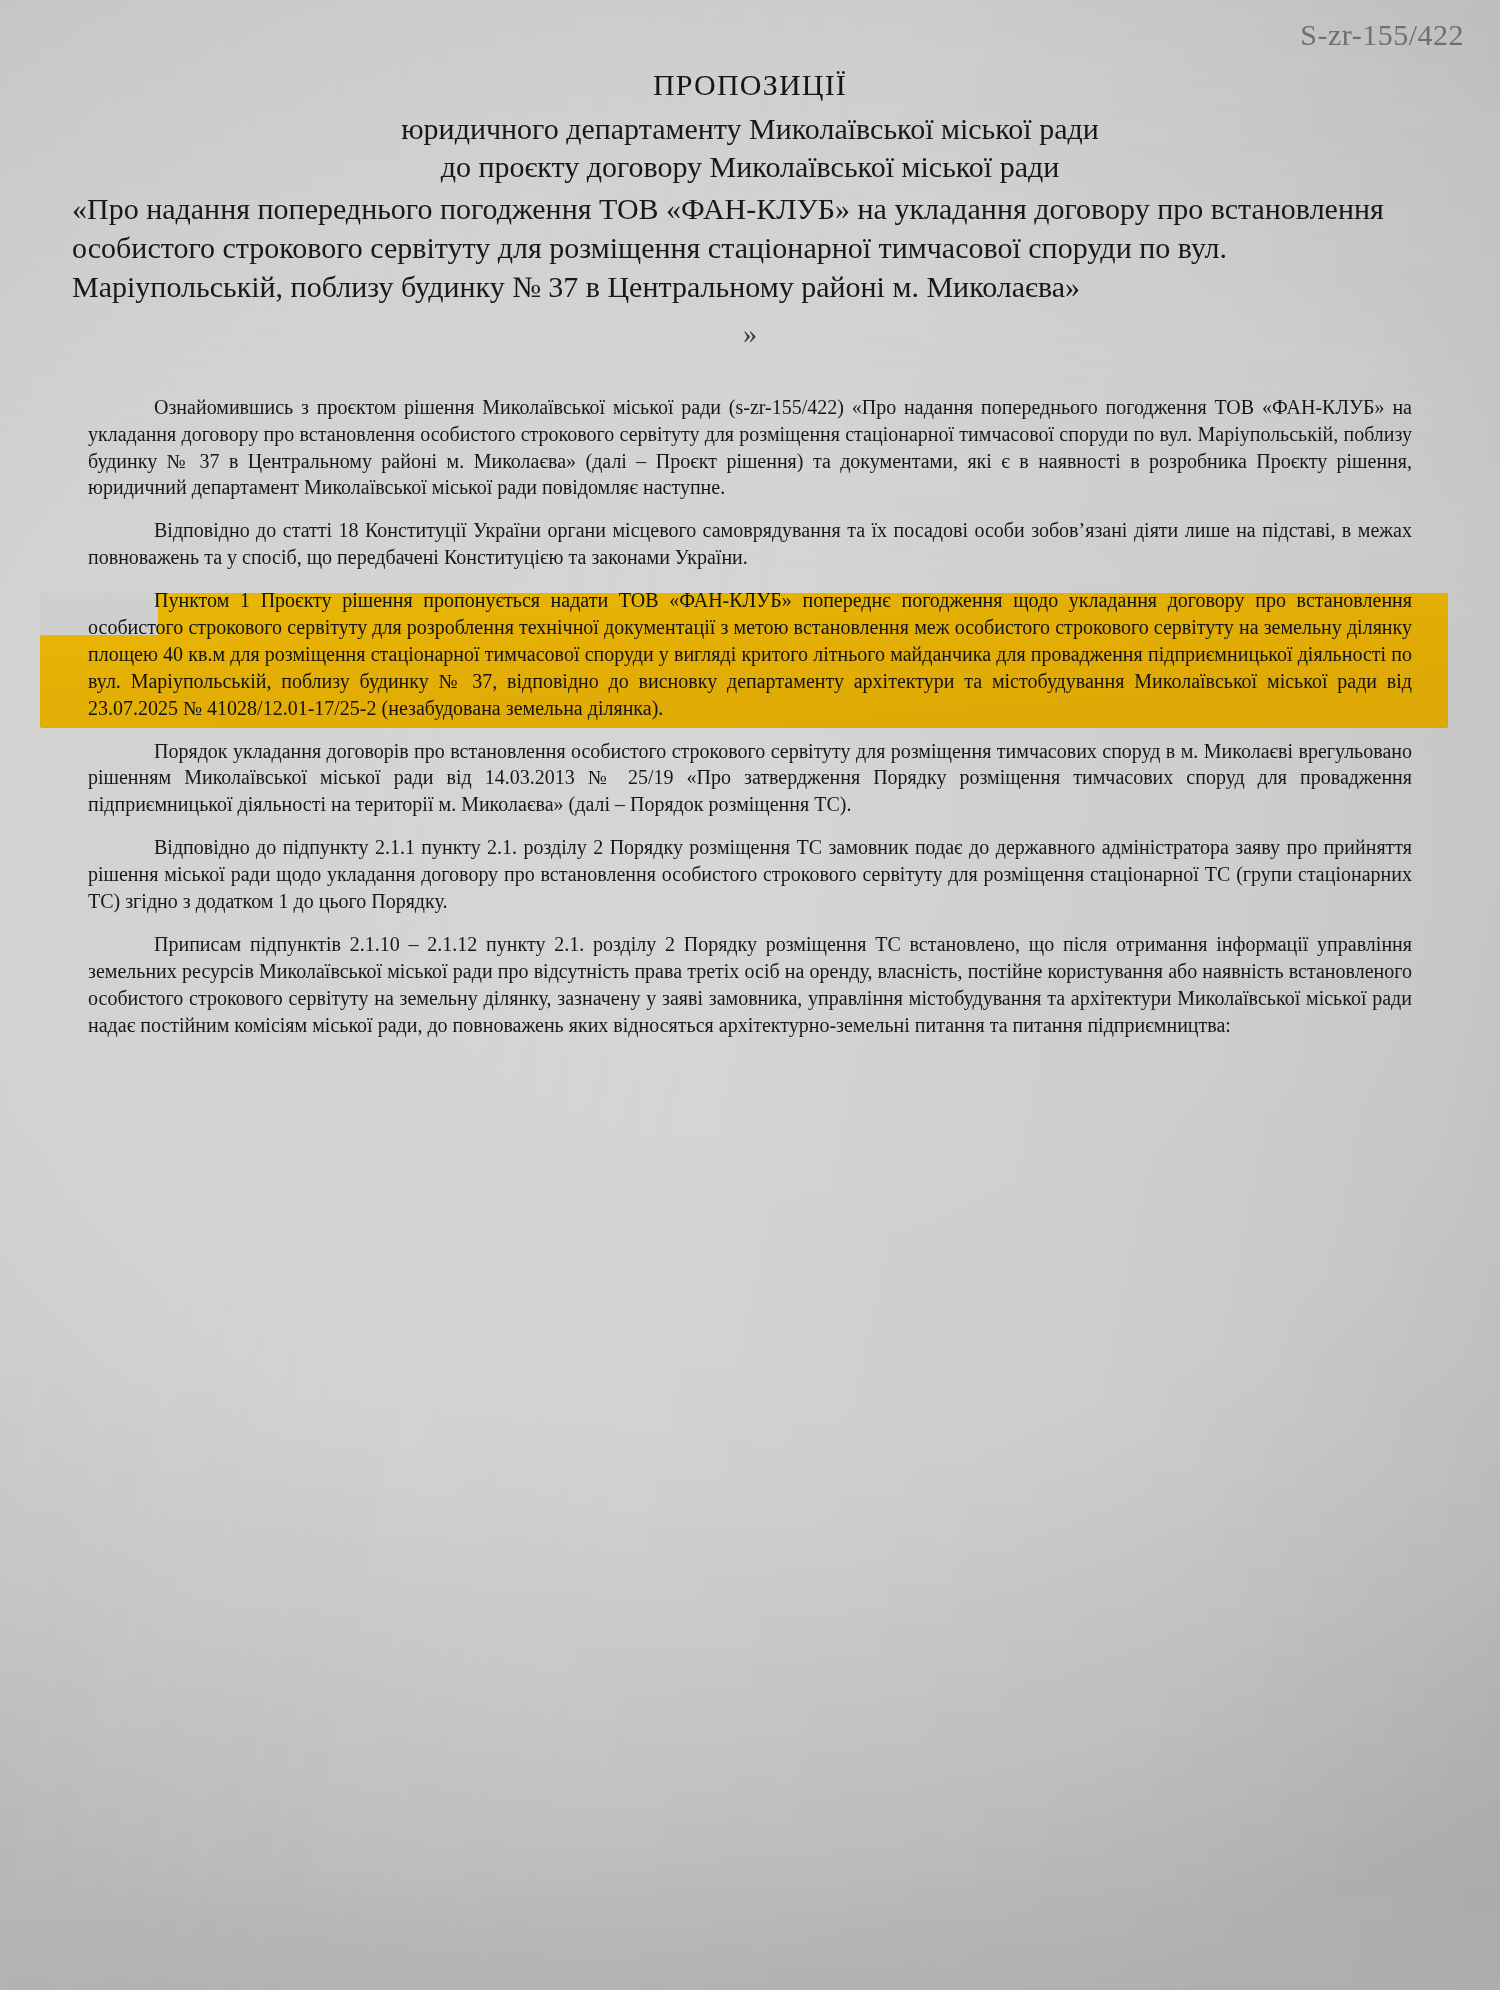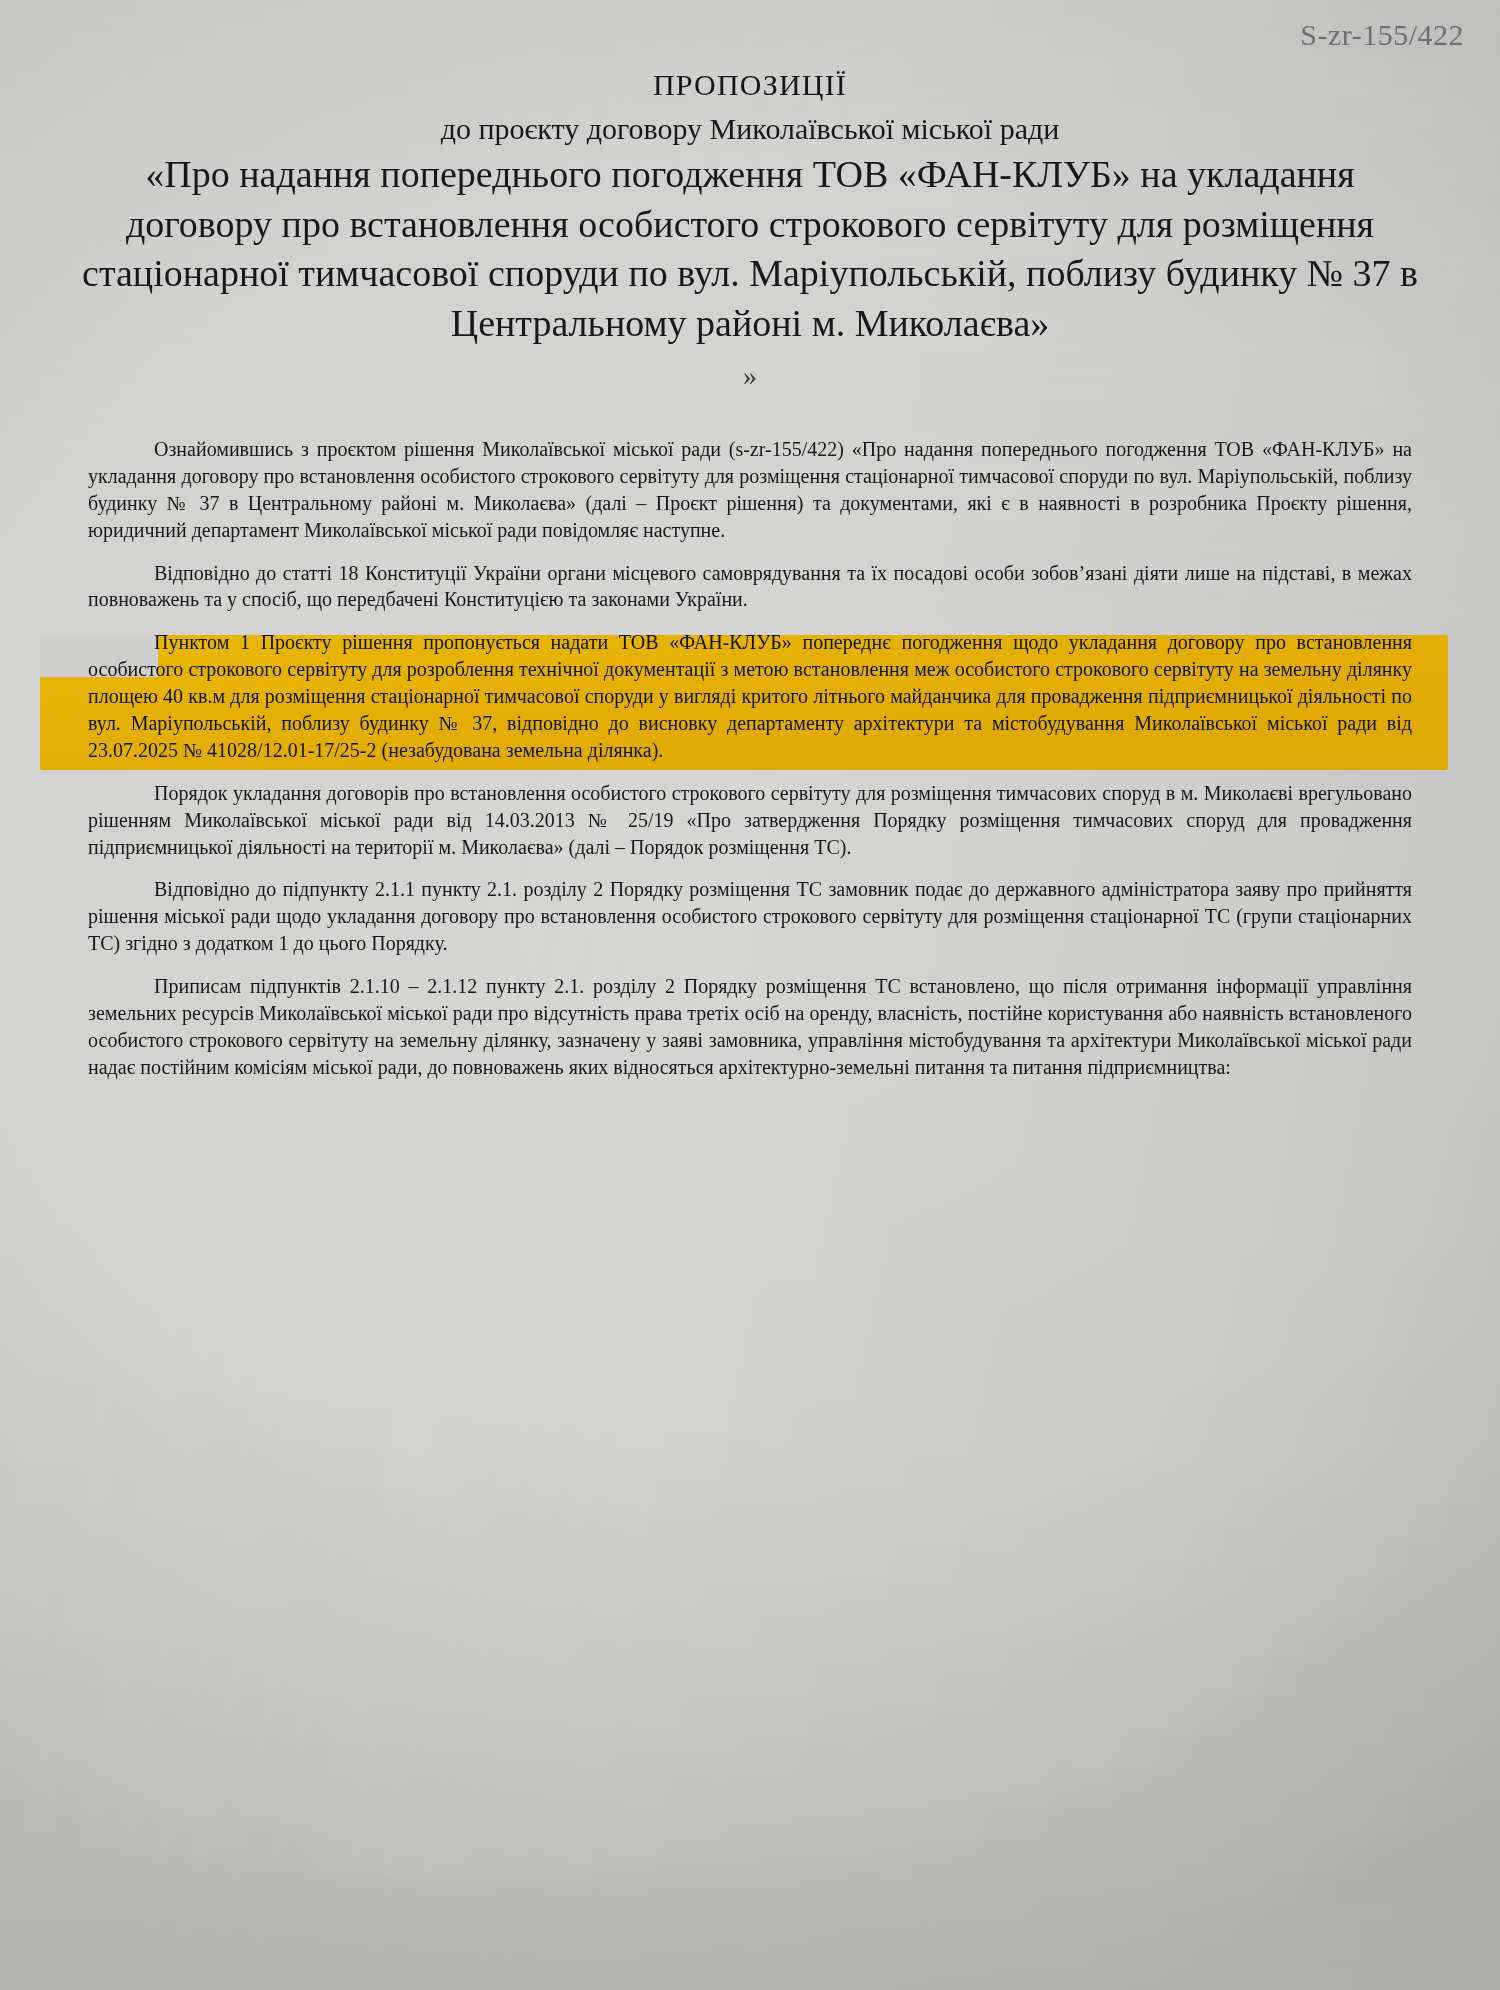--- a/index.html
+++ b/index.html
@@ -66,25 +66,25 @@
     letter-spacing: 1.2px;
     margin-bottom: 8px;
     color: #151515;
   }
   .title-line {
     font-size: 30px;
     line-height: 1.28;
     color: #181818;
   }
   .quoted-title {
-    font-size: 38px;
+    font-size: 30px;
     line-height: 1.30;
     margin-top: 2px;
     color: #181818;
-    text-align: center;
+    text-align: left;
   }
   .stray-quote {
     text-align: center;
     font-size: 28px;
     color: #3c3c3c;
     margin-top: 12px;
     letter-spacing: 0;
   }
 
   .body-block {
@@ -144,20 +144,21 @@
 <body>
 
 <div class="page">
 
   <div class="doc-number">S-zr-155/422</div>
 
   <div class="content">
 
     <div class="title-block">
       <div class="title-main">ПРОПОЗИЦІЇ</div>
+      <div class="title-line">юридичного департаменту Миколаївської міської ради</div>
       <div class="title-line">до проєкту договору Миколаївської міської ради</div>
       <div class="quoted-title">«Про надання попереднього погодження ТОВ «ФАН-КЛУБ» на укладання договору про встановлення особистого строкового сервітуту для розміщення стаціонарної тимчасової споруди по вул. Маріупольській, поблизу будинку № 37 в Центральному районі м. Миколаєва»</div>
       <div class="stray-quote">»</div>
     </div>
 
     <div class="body-block">
 
       <p class="para">Ознайомившись з проєктом рішення Миколаївської міської ради (s-zr-155/422) «Про надання попереднього погодження ТОВ «ФАН-КЛУБ» на укладання договору про встановлення особистого строкового сервітуту для розміщення стаціонарної тимчасової споруди по вул. Маріупольській, поблизу будинку № 37 в Центральному районі м. Миколаєва» (далі – Проєкт рішення) та документами, які є в наявності в розробника Проєкту рішення, юридичний департамент Миколаївської міської ради повідомляє наступне.</p>
 
       <p class="para">Відповідно до статті 18 Конституції України органи місцевого самоврядування  та їх посадові особи зобов’язані діяти лише на підставі, в межах повноважень та у спосіб, що передбачені Конституцією та законами України.</p>

